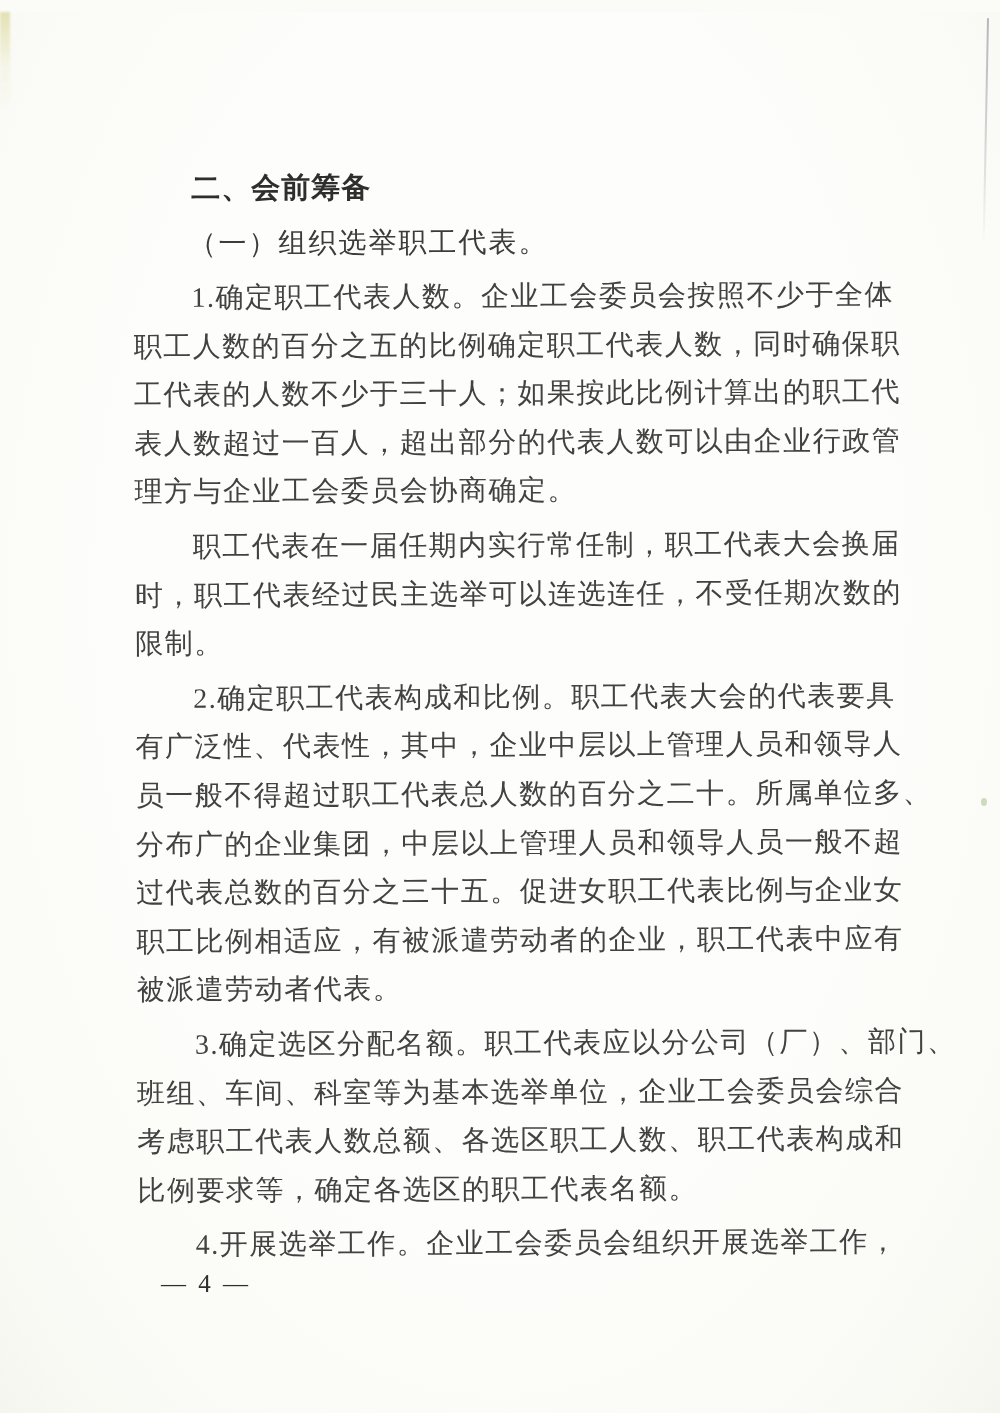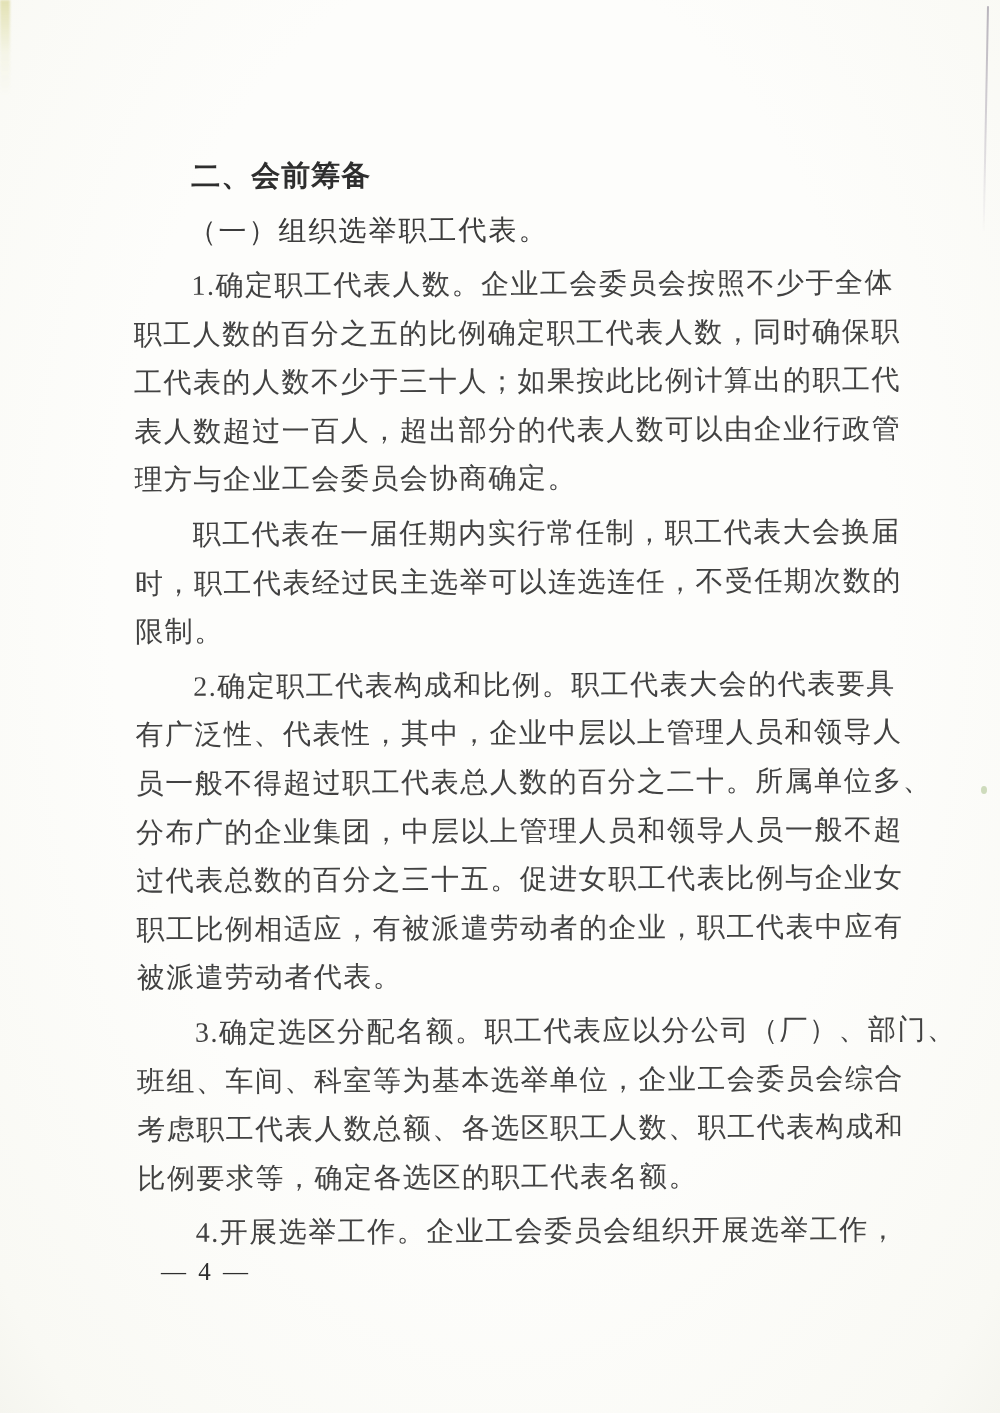--- a/index.html
+++ b/index.html
@@ -8,20 +8,21 @@
     position: relative;
     overflow: hidden;
     background: #fbfbf8;
     font-family: "Liberation Serif", "DejaVu Serif", serif;
     color: #3e3e3e;
   }
   .scan-page {
     position: absolute;
     inset: 0;
     background: radial-gradient(ellipse at 50% 42%, #fdfdfb 55%, #f9f9f4 92%, #f5f5ef 100%);
+    margin-top: 12px;
   }
   
   .artifact-top-left {
     position: absolute;
     left: 0; top: 0;
     width: 10px; height: 96px;
     background: linear-gradient(to bottom, rgba(223,221,168,0.85), rgba(236,236,205,0.35) 55%, rgba(245,245,230,0));
     filter: blur(1px);
   }
   .artifact-right-line {

